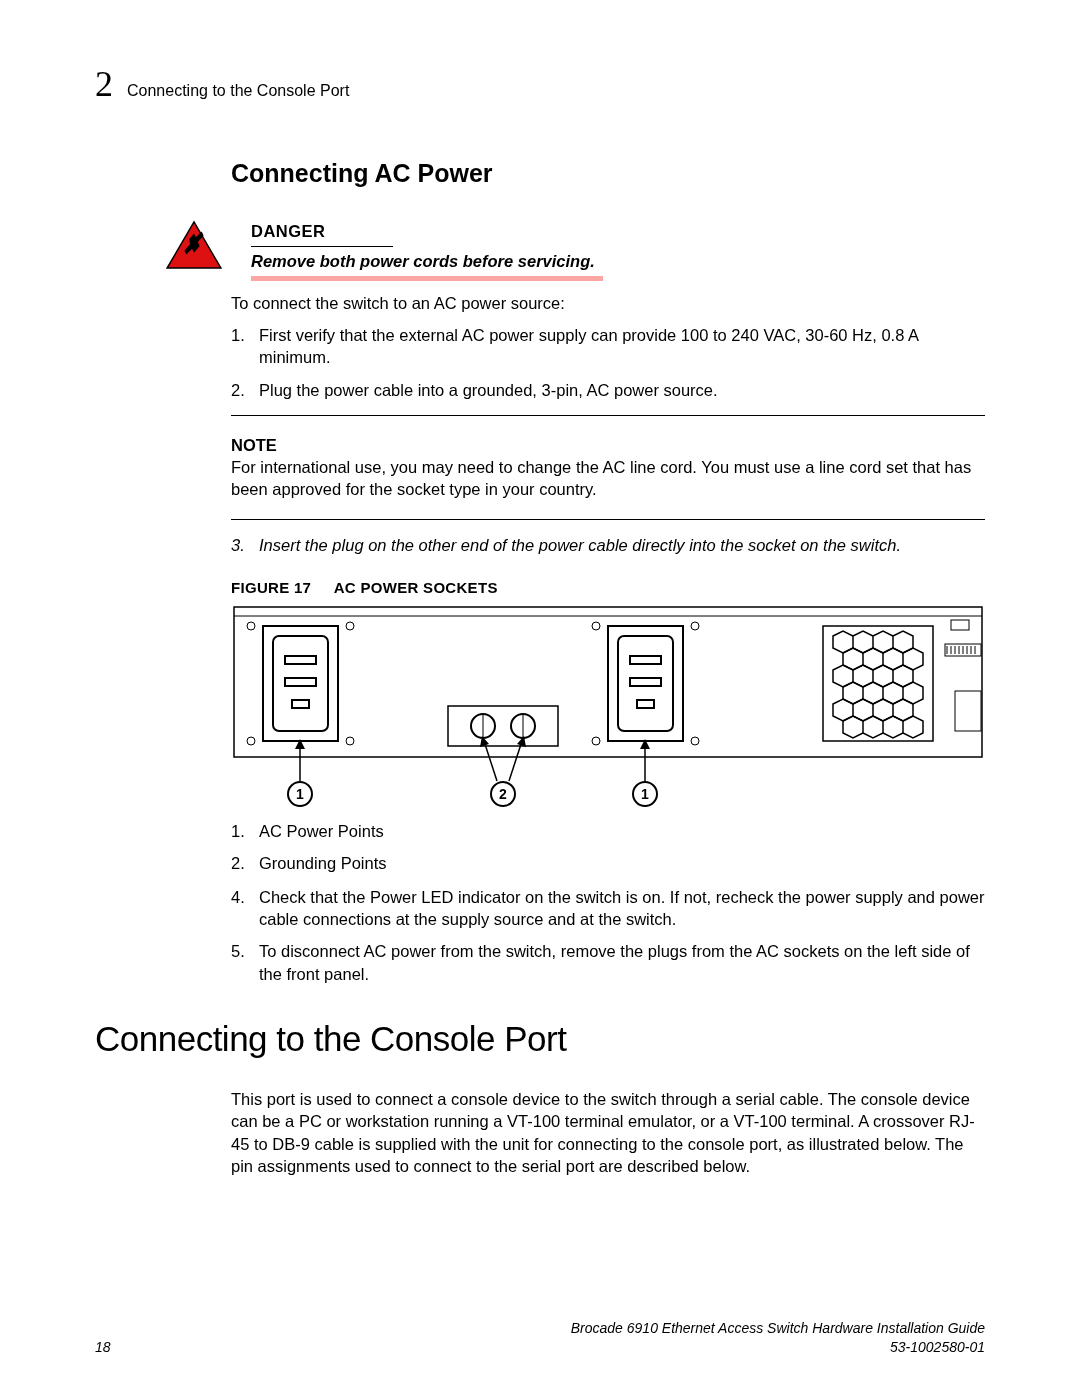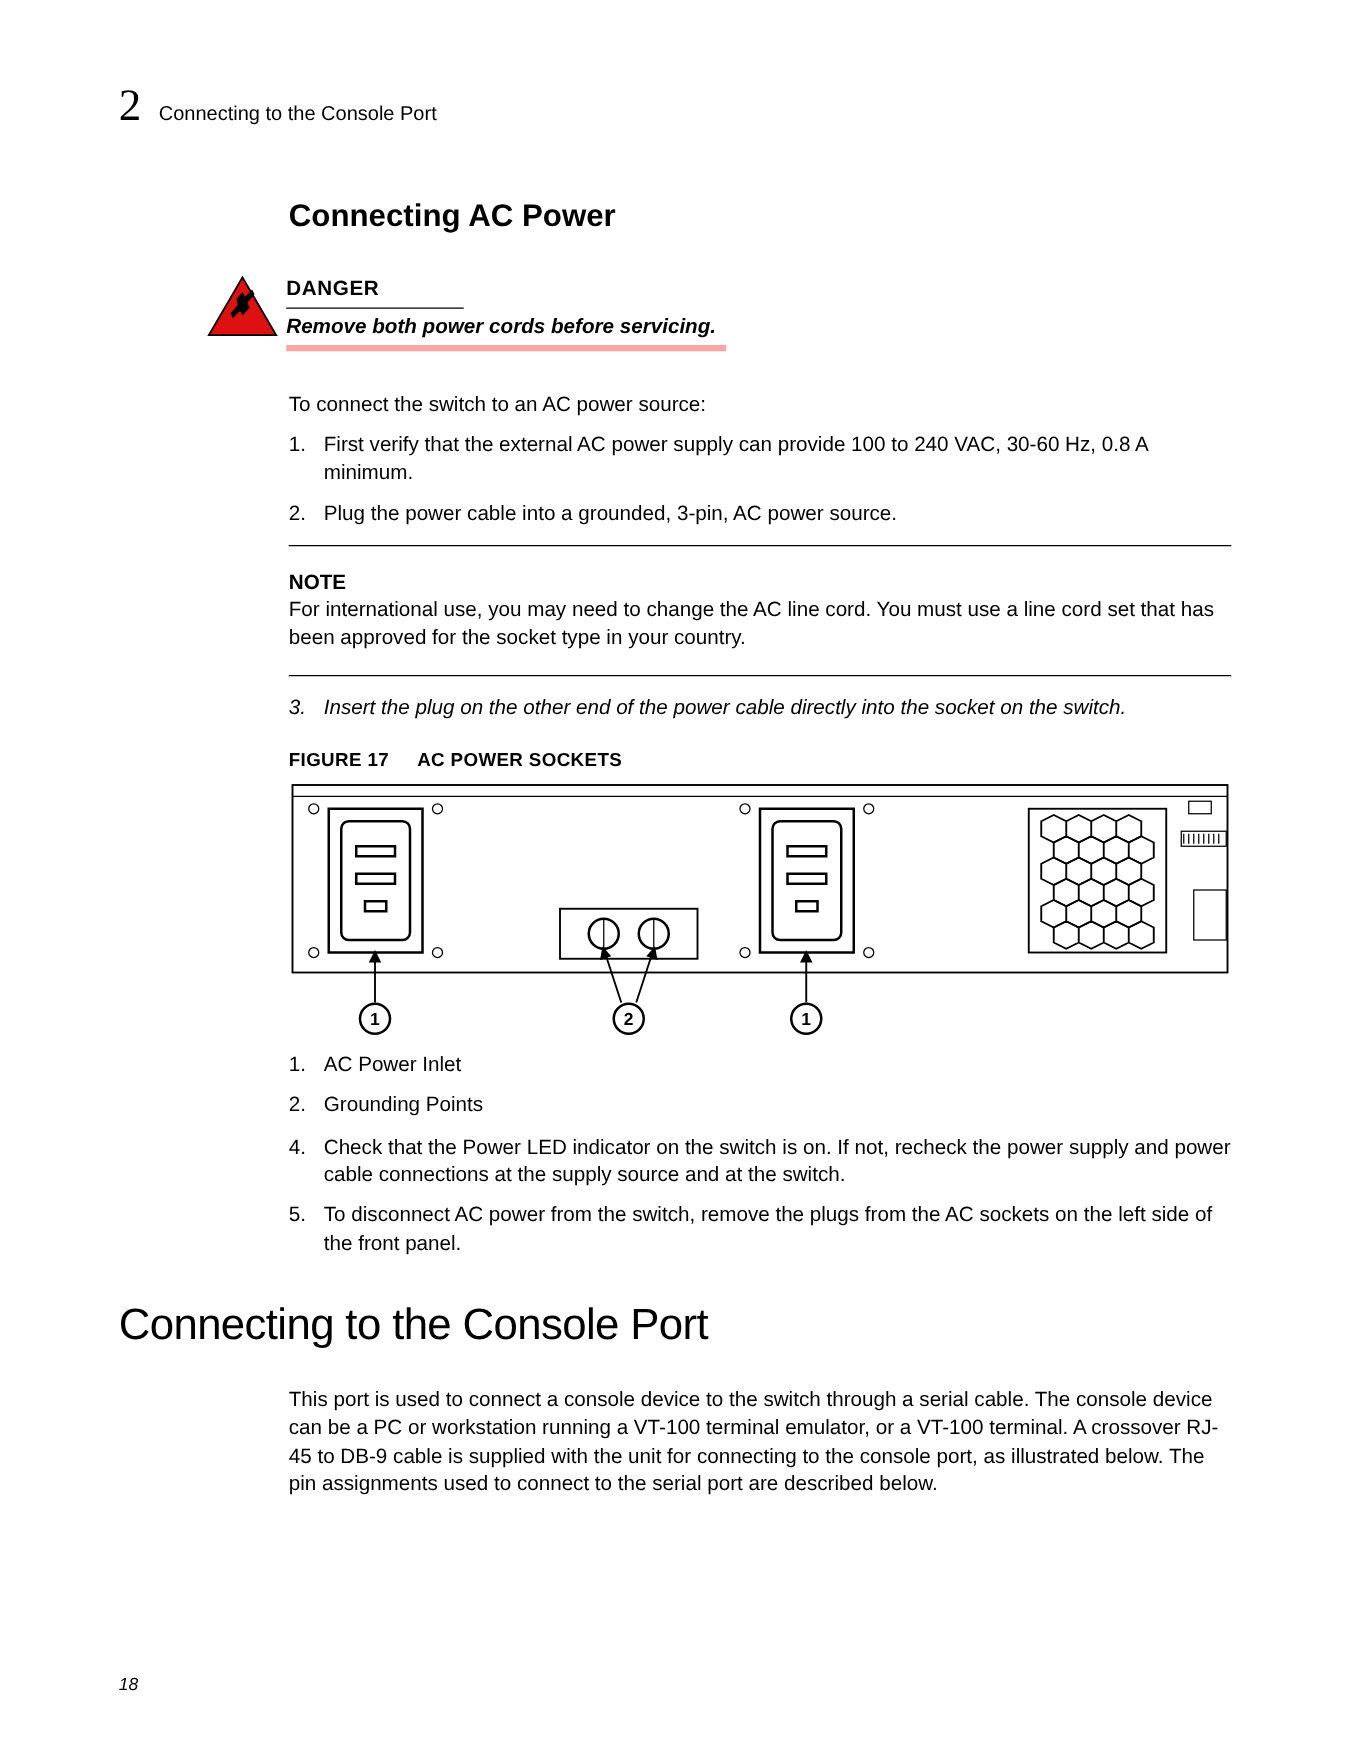--- a/index.html
+++ b/index.html
@@ -33,23 +33,23 @@
   .section-h2 {
     font-size: 25px;
     font-weight: bold;
     margin-left: 136px;
     margin-bottom: 30px;
     font-family: Arial, sans-serif;
   }
   .danger-block {
     display: flex;
     align-items: flex-start;
-    gap: 6px;
+    gap: 28px;
     margin-left: 70px;
-    margin-bottom: 32px;
+    margin-bottom: 11px;
   }
   .danger-icon svg { width: 58px; height: 50px; }
   .danger-label {
     font-weight: bold;
     letter-spacing: 0.5px;
     border-bottom: 1px solid #000;
     display: inline-block;
     padding-bottom: 3px;
     margin-bottom: 3px;
     width: 142px;
@@ -247,33 +247,37 @@
         <circle cx="67" cy="188" r="12" fill="#fff" stroke="#000" stroke-width="2"></circle>
         <text x="67" y="193" text-anchor="middle" font-family="Arial" font-size="14" font-weight="bold">1</text>
         <circle cx="270" cy="188" r="12" fill="#fff" stroke="#000" stroke-width="2"></circle>
         <text x="270" y="193" text-anchor="middle" font-family="Arial" font-size="14" font-weight="bold">2</text>
         <circle cx="412" cy="188" r="12" fill="#fff" stroke="#000" stroke-width="2"></circle>
         <text x="412" y="193" text-anchor="middle" font-family="Arial" font-size="14" font-weight="bold">1</text>
       </svg>
     </div>
 
     <ul class="legend">
-      <li><span class="num">1.</span><span>AC Power Inlet</span></li>
+      <li><span class="num">1.</span><span>AC Power Points</span></li>
       <li><span class="num">2.</span><span>Grounding Points</span></li>
     </ul>
 
     <ol class="steps" style="counter-reset: step 3;">
       <li>Check that the Power LED indicator on the switch is on. If not, recheck the power supply and power cable connections at the supply source and at the switch.</li>
       <li>To disconnect AC power from the switch, remove the plugs from the AC sockets on the left side of the front panel.</li>
     </ol>
   </div>
 
   <h1 class="section-h1">Connecting to the Console Port</h1>
 
   <div class="content">
     <p class="para">This port is used to connect a console device to the switch through a serial cable. The console device can be a PC or workstation running a VT-100 terminal emulator, or a VT-100 terminal. A crossover RJ-45 to DB-9 cable is supplied with the unit for connecting to the console port, as illustrated below. The pin assignments used to connect to the serial port are described below.</p>
   </div>
 
 </div>
 
 <div class="footer">
   <div>18</div>
+  <div class="footer-right">
+    <div>Brocade 6910 Ethernet Access Switch Hardware Installation Guide</div>
+    <div>53-1002580-01</div>
+  </div>
 </div>
 
 </body></html>

